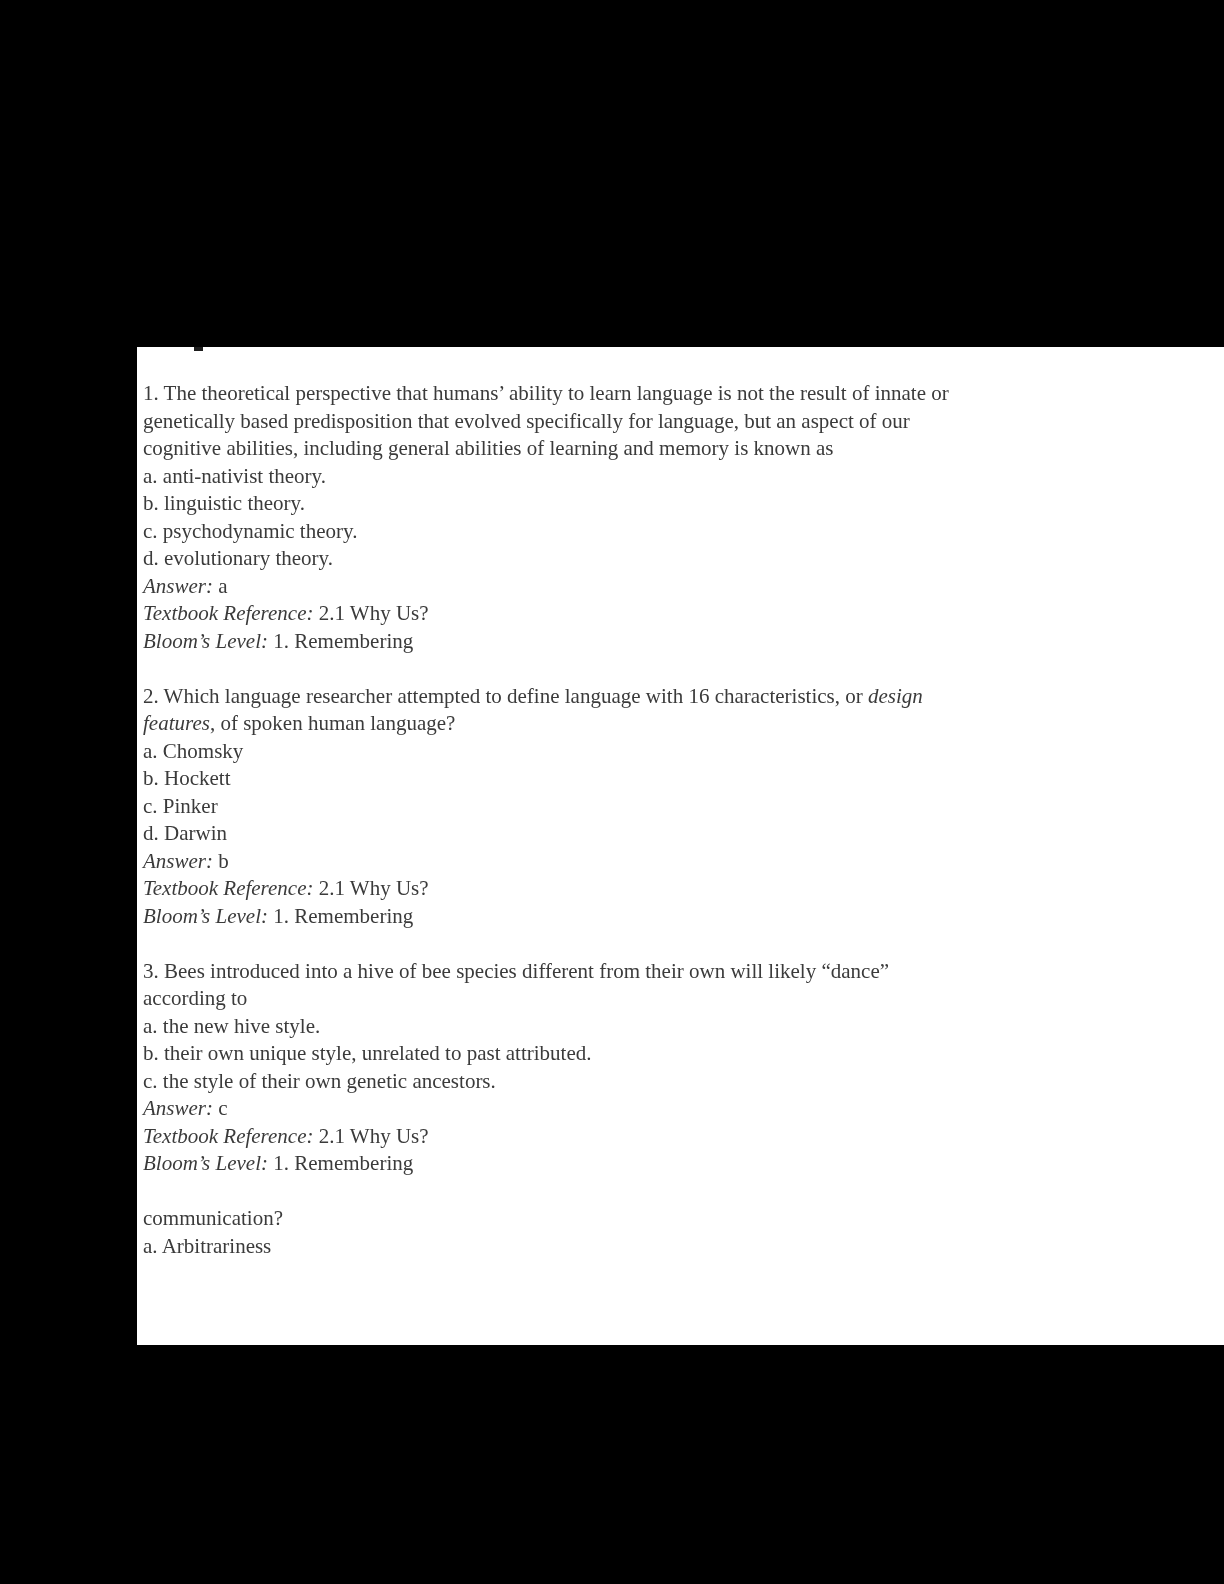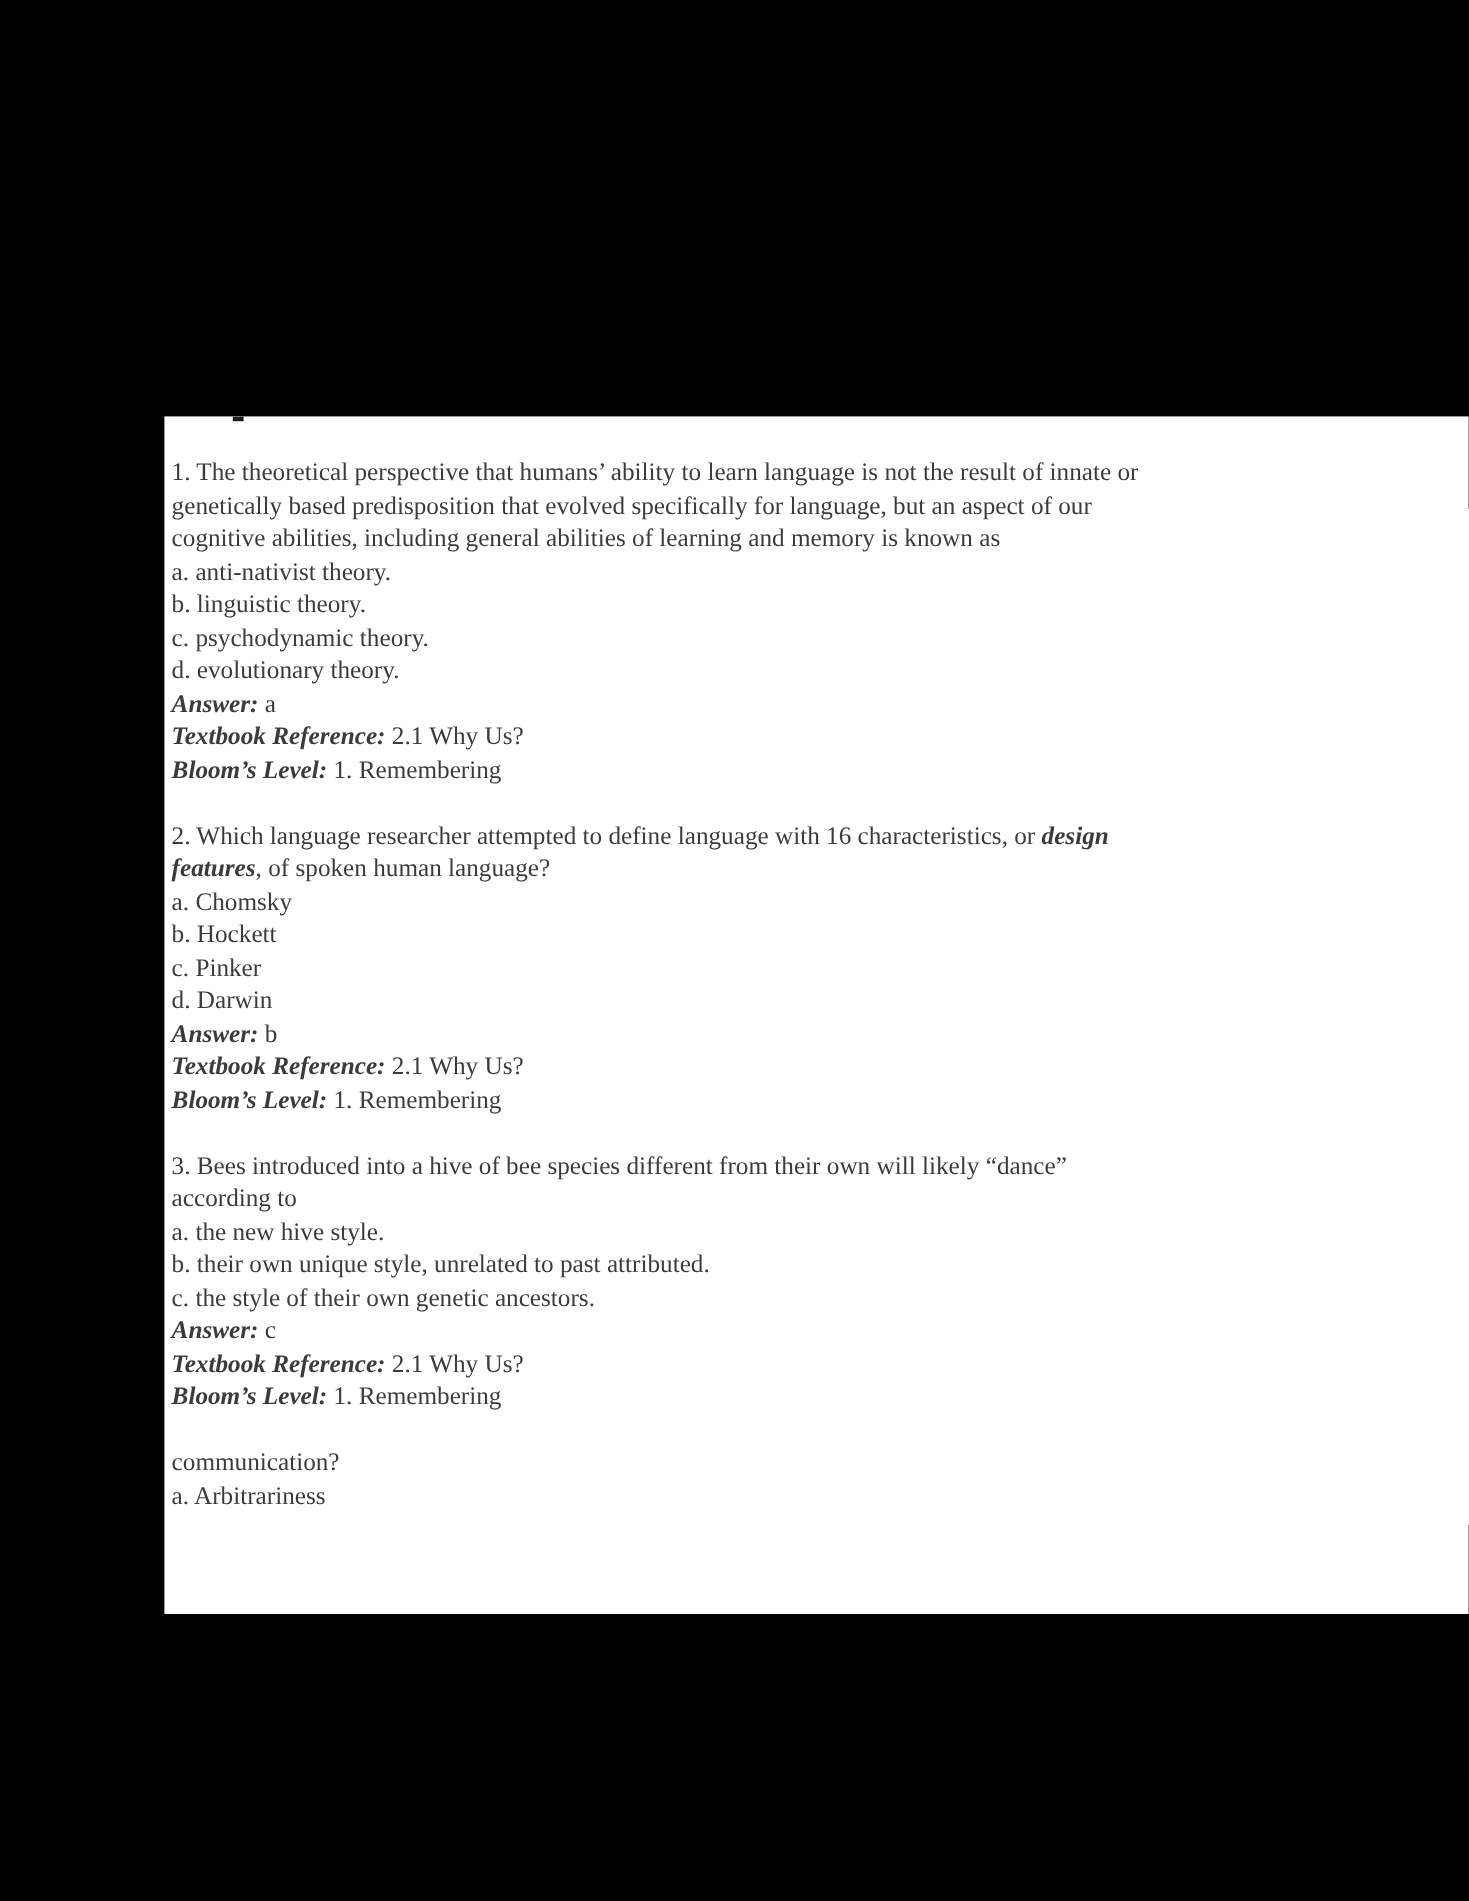--- a/index.html
+++ b/index.html
@@ -40,21 +40,20 @@
   }
   .question {
     margin: 0 0 27.5px 0;
   }
   .q-line {
     white-space: pre-wrap;
     min-height: 27.5px;
   }
   .it {
     font-style: italic;
-    font-weight: bold;
   }
 </style>
 </head>
 <body>
 
 <div class="stage">
   <div class="paper">
     <div class="clip-fragment"></div>
     <div class="content">
         <div class="question">

